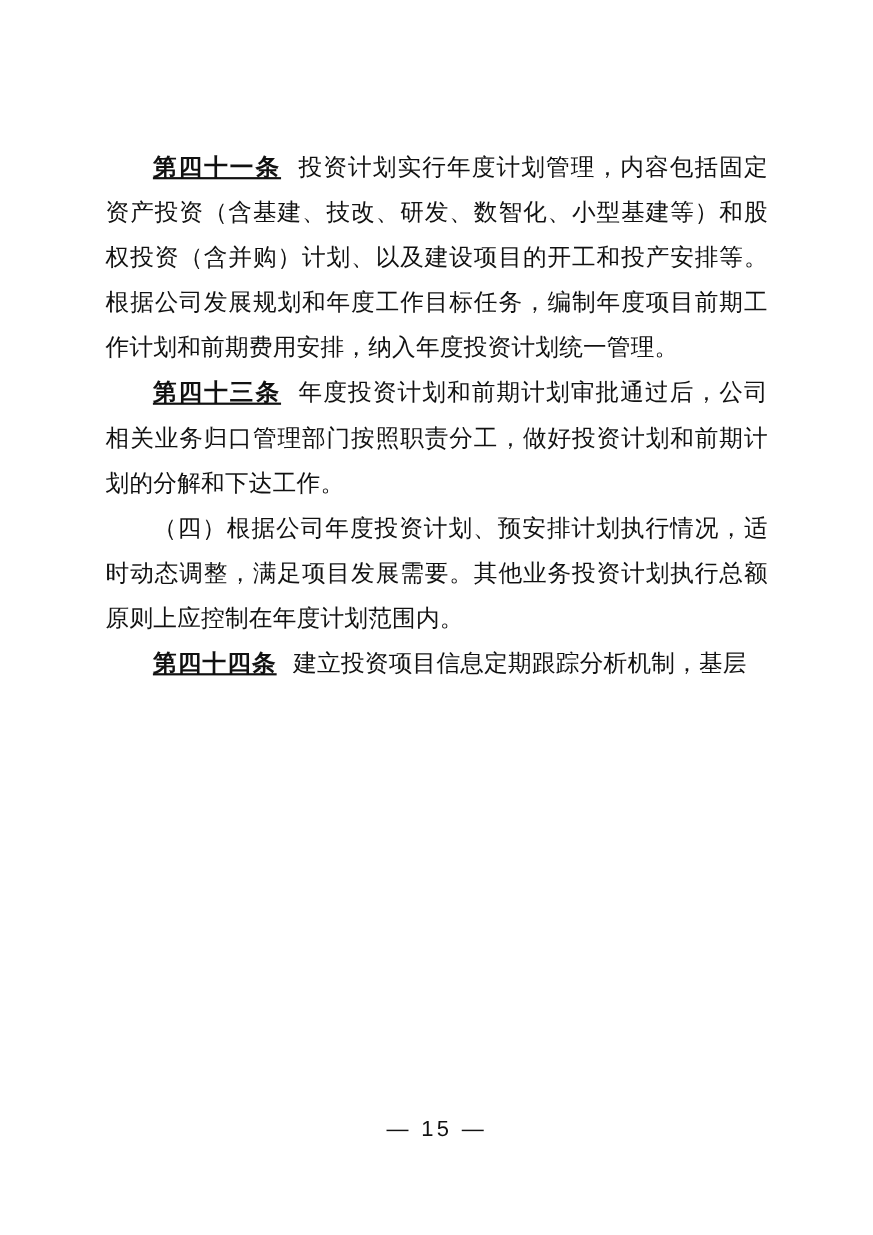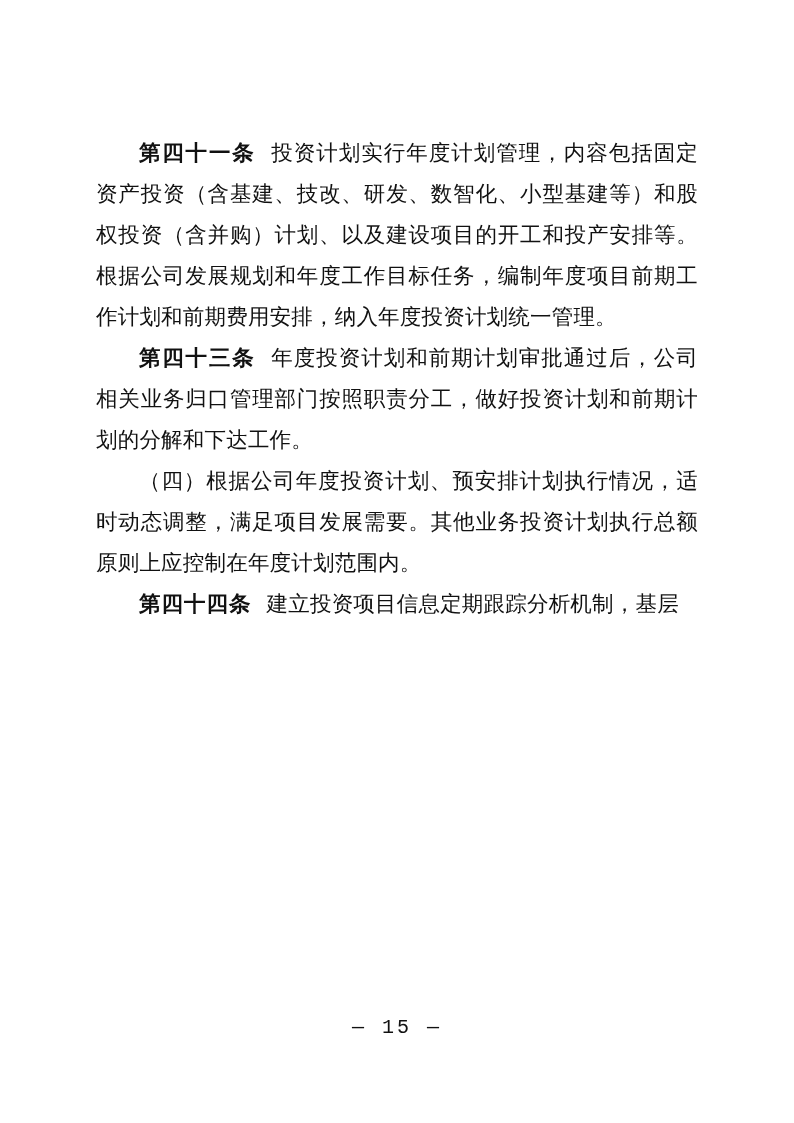--- a/index.html
+++ b/index.html
@@ -33,35 +33,36 @@
     text-align: justify;
     text-justify: inter-ideograph;
     margin: 0 0 0 0;
     text-indent: 2em;
     letter-spacing: 0.2px;
     color: #111111;
   }
   .para .art-no {
     font-weight: bold;
     letter-spacing: 1px;
+    text-decoration: underline;
   }
   .para .gap {
     display: inline-block;
     width: 0.7em;
   }
   .footer {
     position: absolute;
     left: 0;
     right: 0;
     bottom: 84px;
     text-align: center;
     font-size: 20px;
     letter-spacing: 3px;
     color: #111111;
-    font-family: Liberation Mono, monospace;
+    font-family: Liberation Sans, sans-serif;
   }
 </style>
 </head>
 <body>
 
 <div class="page">
   <div class="doc-body">
 
     <p class="para">
       <span class="art-no">第四十一条</span><span class="gap"></span><span>投资计划实行年度计划管理，内容包括固定资产投资（含基建、技改、研发、数智化、小型基建等）和股权投资（含并购）计划、以及建设项目的开工和投产安排等。根据公司发展规划和年度工作目标任务，编制年度项目前期工作计划和前期费用安排，纳入年度投资计划统一管理。</span>

